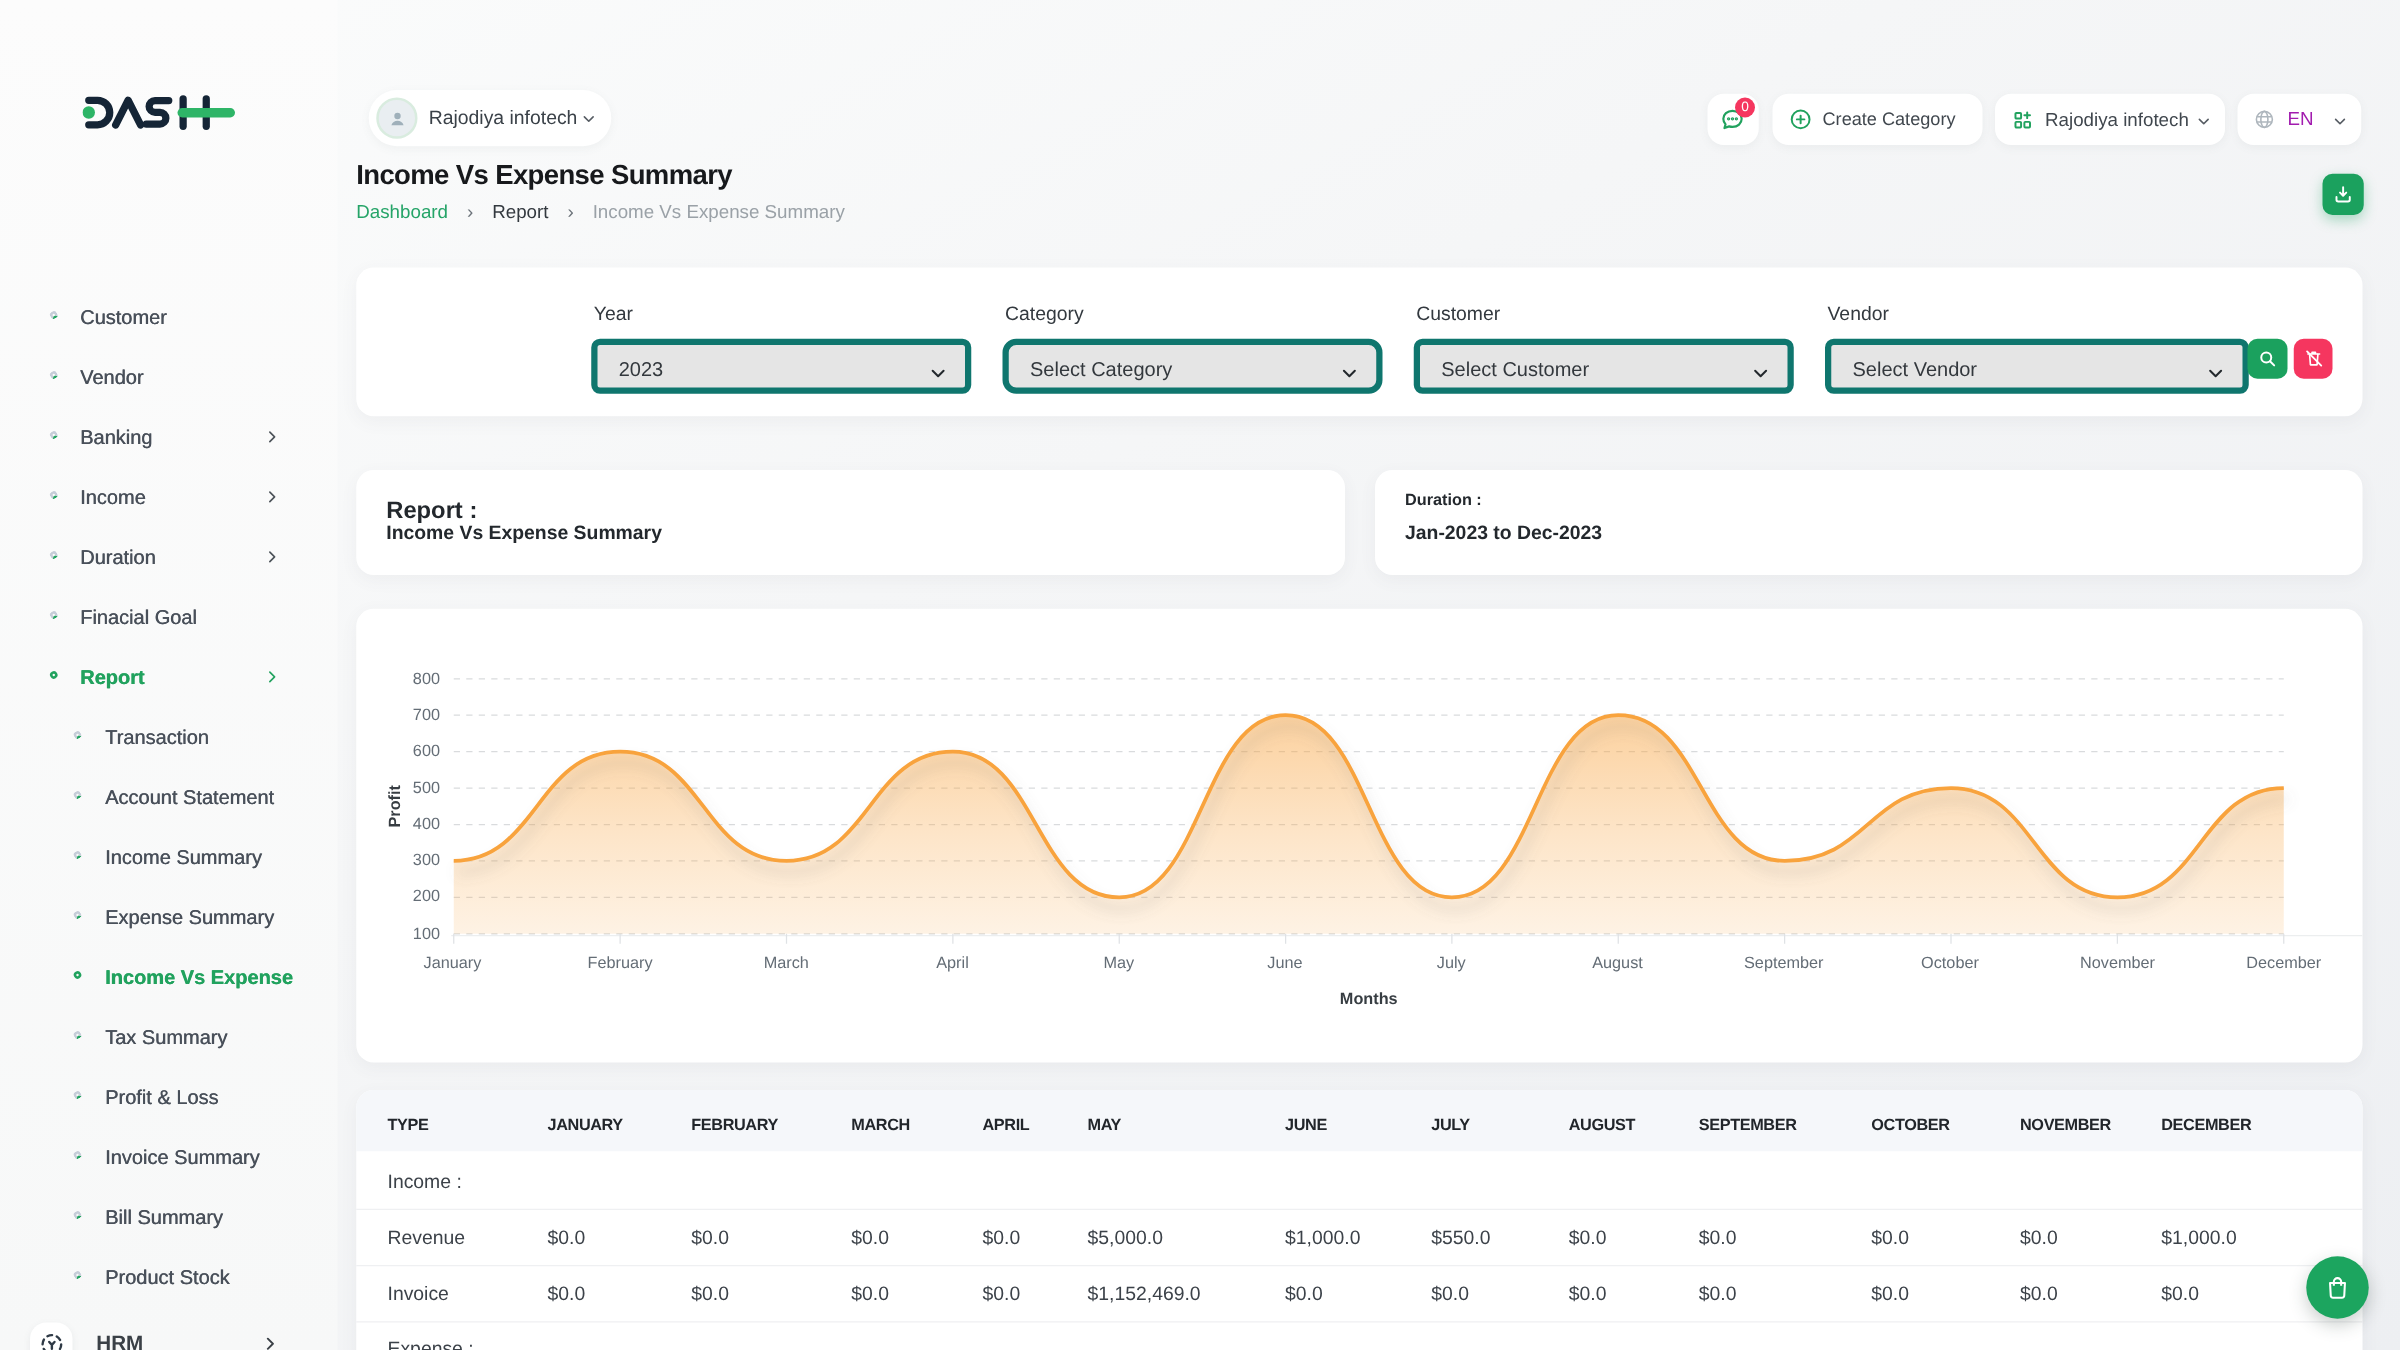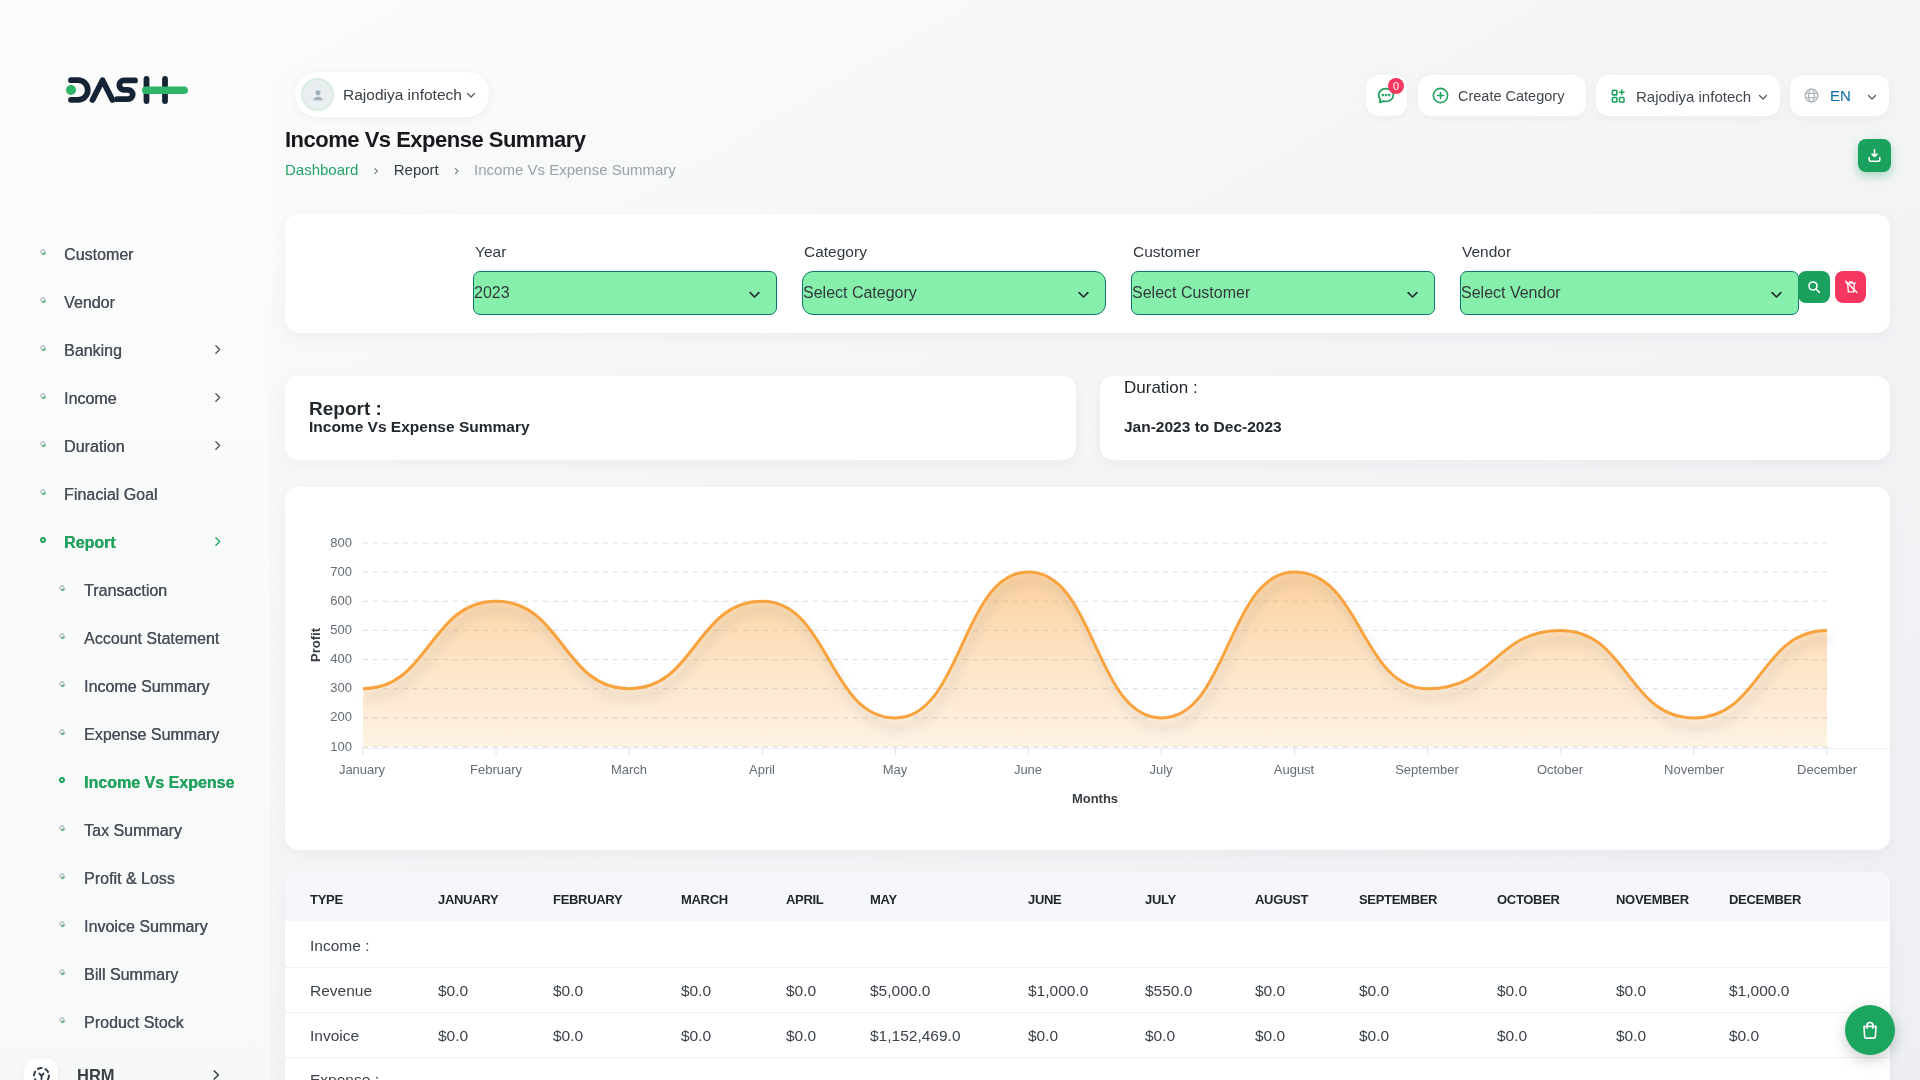--- a/index.html
+++ b/index.html
@@ -29,21 +29,21 @@
 .mitem .lbl.sub { left:84px; }
 .mitem .chev { position:absolute; left:211px; top:7px; }
 .mitem.active { color:#21a25e; font-weight:700; }
 .mitem.active .ring { border-color:#21a25e; }
 
 
 .pill { position:absolute; white-space:nowrap; background:#fff; border-radius:23px; box-shadow:0 2px 8px rgba(100,110,120,.07); display:flex; align-items:center; }
 
 
 .flabel { position:absolute; white-space:nowrap; font-size:15.5px; color:#33393f; }
-.fselect { position:absolute; white-space:nowrap; height:44px; border:1px solid #0f766e; border-radius:7px; background:#86efac; font-size:16px; color:#33383d; line-height:42px; }
+.fselect { position:absolute; white-space:nowrap; height:44px; border:5px solid #0f766e; border-radius:7px; background:#e5e5e5; font-size:16px; color:#33383d; line-height:42px; padding-left:17px; }
 .fselect .cv { position:absolute; right:14px; top:15px; }
 
 
 .th { position:absolute; white-space:nowrap; font-size:13px; letter-spacing:-0.3px; font-weight:700; color:#22262b; }
 .td { position:absolute; white-space:nowrap; font-size:15.5px; color:#3c4249; }
 .rowline { position:absolute; left:285px; width:1605px; height:1px; background:#eff0f2; }
 </style>
 </head>
 <body>
 
@@ -203,21 +203,21 @@
       <path d="M5 9l7 7 7-7"></path>
     </svg>
 </div>
 
 <div class="pill" style="left:1790px;top:75px;width:99px;height:41px;border-radius:13px;">
   <svg style="position:absolute;left:13px;top:12px" width="17" height="17" viewBox="0 0 24 24" fill="none" stroke="#aeb6bd" stroke-width="1.8">
       <circle cx="12" cy="12" r="9"></circle>
       <ellipse cx="12" cy="12" rx="4" ry="9"></ellipse>
       <path d="M3.6 9h16.8M3.6 15h16.8"></path>
     </svg>
-  <div style="position:absolute;left:40px;top:12px;font-size:15px;color:#0369a1;">EN</div>
+  <div style="position:absolute;left:40px;top:12px;font-size:15px;color:#a21caf;">EN</div>
   <svg style="position:absolute;right:11px;top:16px" width="12" height="12" viewBox="0 0 24 24" fill="none" stroke="#565c63" stroke-width="2.6" stroke-linecap="round" stroke-linejoin="round">
       <path d="M5 9l7 7 7-7"></path>
     </svg>
 </div>
 
 <div class="abs" style="left:285px;top:127px;font-size:22px;letter-spacing:-0.5px;font-weight:700;color:#17191c;">Income Vs Expense Summary</div>
 <div class="abs" style="left:285px;top:161px;font-size:15px;color:#9aa1a7;">
   <span style="color:#25a468;">Dashboard</span>
   <span style="color:#6c737a;padding:0 11px;">›</span>
   <span style="color:#33393f;">Report</span>
@@ -259,21 +259,21 @@
   <svg style="position:absolute;left:8px;top:7px" width="16" height="17" viewBox="0 0 24 24" fill="none" stroke="#fff" stroke-width="2" stroke-linecap="round" stroke-linejoin="round">
       <path d="M5 7h14M10 7V5h4v2M7 7l1 13h8l1-13"></path>
       <path d="M4 4l17 17" stroke-width="2.2"></path>
     </svg>
 </div>
 
 <div class="card" style="left:285px;top:376px;width:791px;height:84px;"></div>
 <div class="abs" style="left:309px;top:398px;font-size:19px;font-weight:700;color:#23282d;">Report :</div>
 <div class="abs" style="left:309px;top:418px;font-size:15.5px;font-weight:700;color:#23282d;">Income Vs Expense Summary</div>
 <div class="card" style="left:1100px;top:376px;width:790px;height:84px;"></div>
-<div class="abs" style="left:1124px;top:378px;font-size:17px;font-weight:400;color:#23282d;">Duration :</div>
+<div class="abs" style="left:1124px;top:392px;font-size:13px;font-weight:700;color:#23282d;">Duration :</div>
 <div class="abs" style="left:1124px;top:418px;font-size:15.5px;font-weight:700;color:#23282d;">Jan-2023 to Dec-2023</div>
 
 <div class="card" style="left:285px;top:487px;width:1605px;height:363px;"></div>
 <svg class="abs" style="left:285px;top:486px" width="1605" height="366" viewBox="285 486 1605 366">
   <defs>
     <linearGradient id="ag" x1="0" y1="0" x2="0" y2="1">
       <stop offset="0" stop-color="#f8a33e" stop-opacity="0.5"></stop>
       <stop offset="0.55" stop-color="#f8a33e" stop-opacity="0.28"></stop>
       <stop offset="1" stop-color="#f8a33e" stop-opacity="0.14"></stop>
     </linearGradient>

